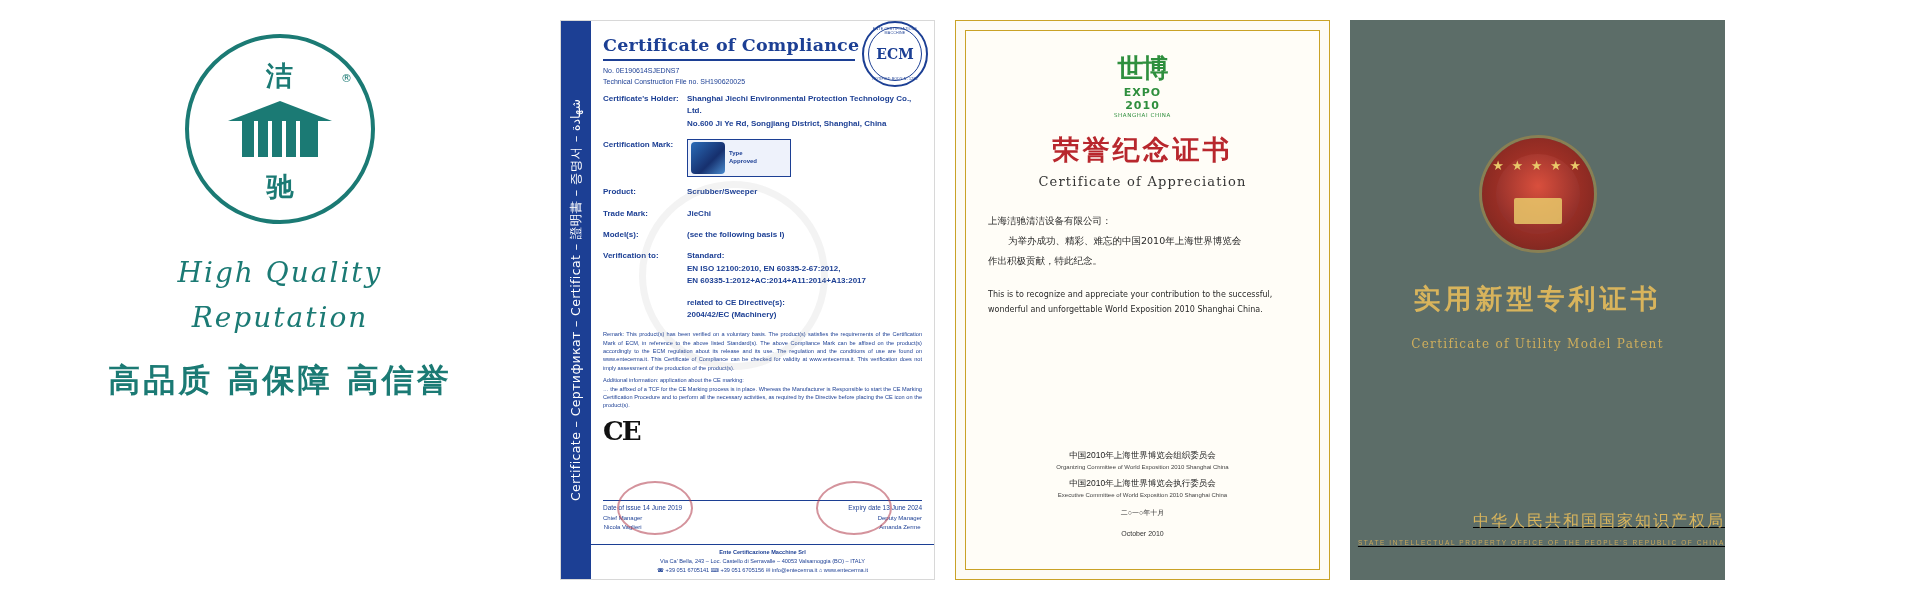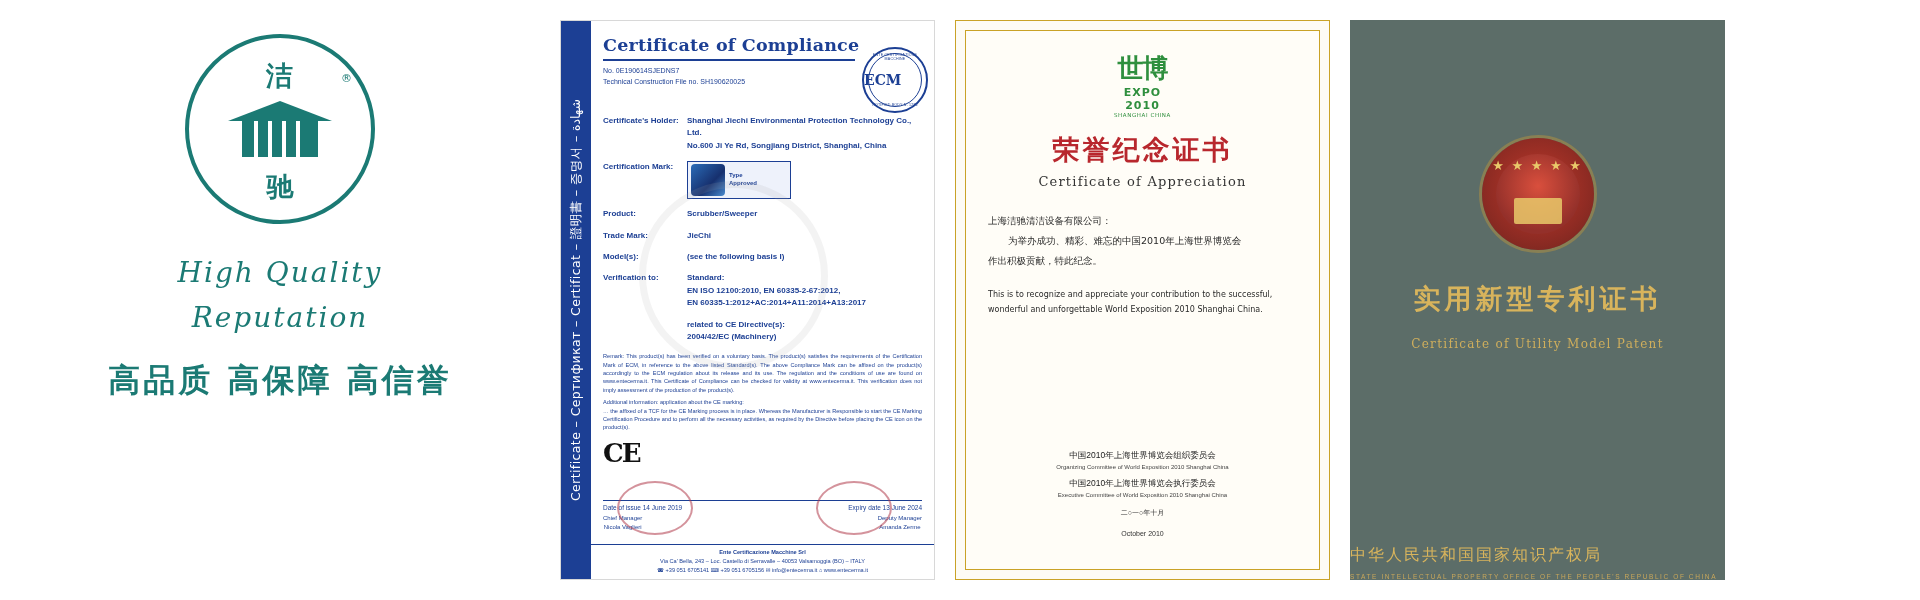--- a/index.html
+++ b/index.html
@@ -187,28 +187,28 @@
     width: 252px;
   }
   .ce-subline {
     font-size: 7px;
     color: #1c3f94;
     line-height: 1.5;
   }
   .ce-ecm {
     position: absolute;
     right: 6px;
-    top: 26px;
+    top: 0;
     width: 62px;
     height: 62px;
     border-radius: 50%;
     border: 2px solid #1c3f94;
     background: #ffffff;
     display: flex;
-    align-items: flex-start;
+    align-items: center;
     justify-content: center;
     flex-direction: column;
   }
   .ce-ecm .ecm-txt {
     font-size: 14px;
     font-weight: bold;
     color: #1c3f94;
     font-family: "DejaVu Serif", serif;
   }
   .ce-ecm .ecm-ring {
@@ -225,21 +225,21 @@
     text-align: center;
     font-size: 3.6px;
     color: #1c3f94;
     letter-spacing: 0.2px;
   }
   .ce-ecm .ecm-micro.bot {
     top: auto;
     bottom: 4px;
   }
   .ce-rows {
-    margin-top: 28px;
+    margin-top: 6px;
     font-size: 8px;
     color: #1c3f94;
     line-height: 1.55;
   }
   .ce-row {
     display: flex;
     margin-bottom: 9px;
   }
   .ce-row .k {
     width: 84px;
@@ -475,21 +475,23 @@
   .patent-title-en {
     margin-top: 20px;
     font-family: "DejaVu Serif", serif;
     font-size: 12px;
     color: #cfae5c;
     letter-spacing: 1.3px;
   }
   .patent-bottom {
     margin-top: auto;
     width: 100%;
-    text-align: left;
+    text-align: right;
+    padding-bottom: 34px;
+    text-decoration: underline;
   }
   .patent-org-cn {
     font-family: "DejaVu Sans", sans-serif;
     font-size: 16px;
     color: #d8b45c;
     letter-spacing: 2px;
   }
   .patent-org-en {
     margin-top: 7px;
     font-size: 6.5px;

